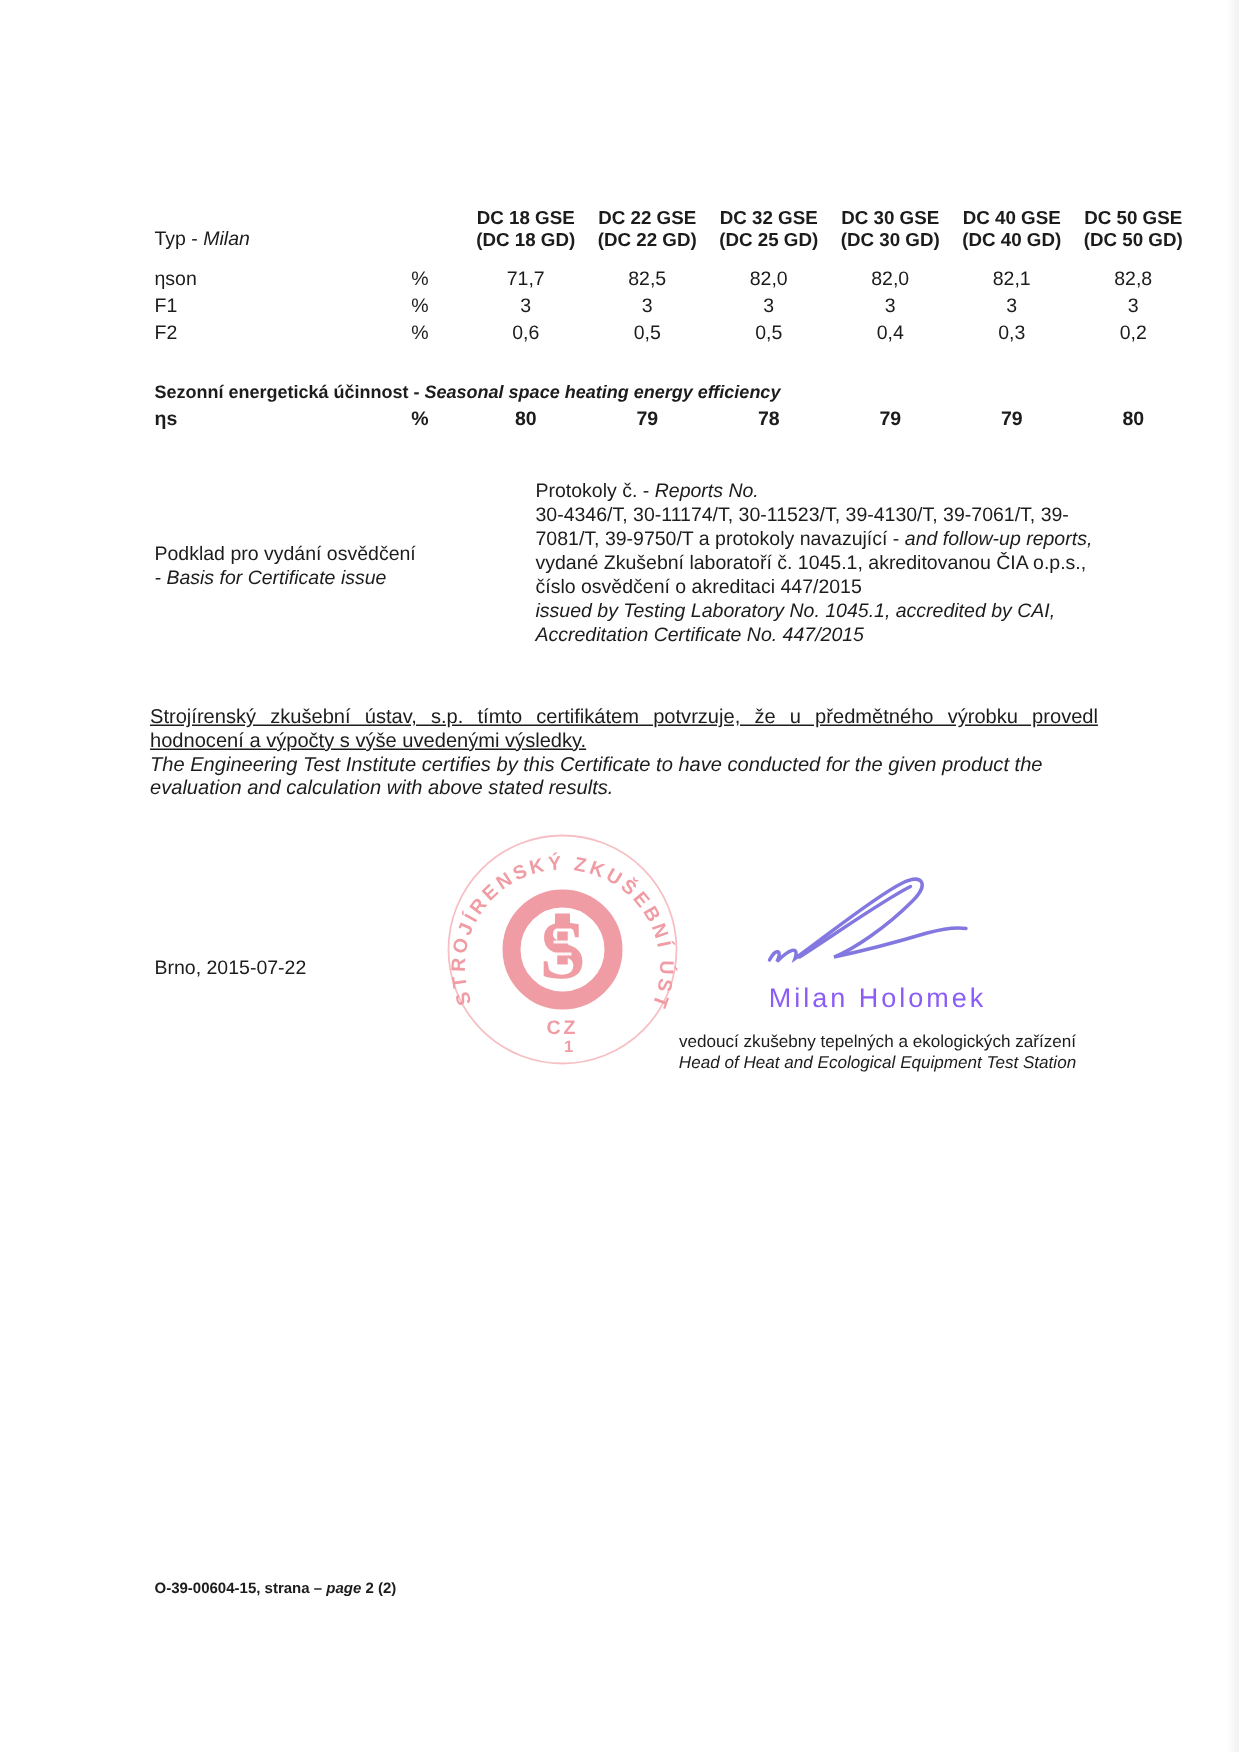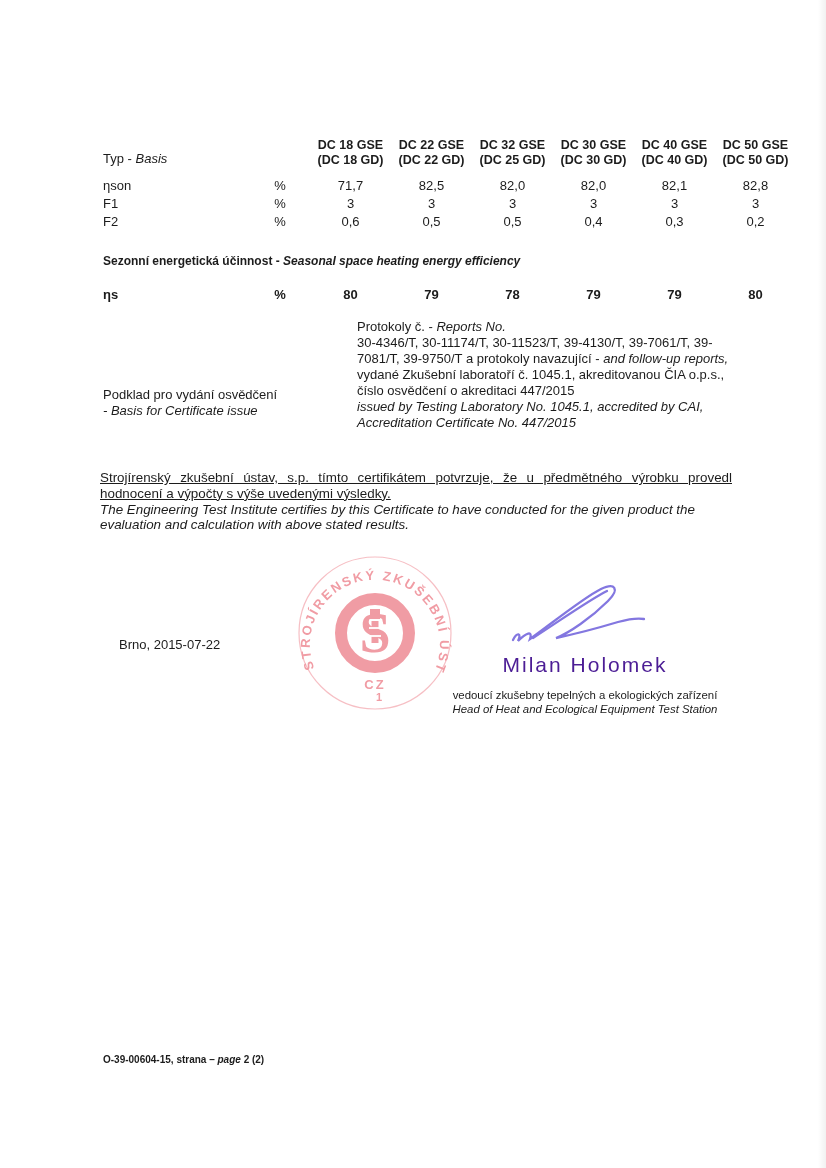--- a/index.html
+++ b/index.html
@@ -14,48 +14,48 @@
   
   .dtable { position:absolute; left:100px; top:138px; width:700px; font-size:13px; }
   .trow { display:grid; grid-template-columns:150px 60px repeat(6,81px); align-items:end; }
   .thead { font-size:12.5px; line-height:15px; margin-bottom:9px; }
   .thead .colhead { font-weight:bold; text-align:center; }
   .cell { text-align:center; line-height:18px; }
   .lbl  { text-align:left; padding-left:3px; line-height:18px; }
   .typehead { font-size:13px; line-height:16px; padding-left:3px; align-self:end; padding-bottom:1px; }
   .it { font-style:italic; }
   .section-head { margin-top:22px; font-weight:bold; font-size:12px; line-height:16px; padding-left:3px; }
-  .seasonal { margin-top:17px; font-weight:bold; }
+  .seasonal { margin-top:1px; font-weight:bold; }
   
-  .basis-label { position:absolute; left:103px; top:361px; font-size:13px; line-height:16px;margin-top:26px; }
+  .basis-label { position:absolute; left:103px; top:361px; font-size:13px; line-height:16px; }
   .reports { position:absolute; left:357px; top:319px; width:372px; font-size:13px; line-height:16px; }
   
   .statement { position:absolute; left:100px; top:470px; width:632px; font-size:13.4px; line-height:15.8px; }
   .statement .cz { text-align:justify;text-decoration:underline; }
   .statement .en { font-style:italic; }
   
-  .dateline { position:absolute; left:103px; top:637px; font-size:13px;margin-left:16px; }
+  .dateline { position:absolute; left:103px; top:637px; font-size:13px; }
   .stamp { position:absolute; left:293px; top:551px; width:164px; height:164px; opacity:0.88; }
   .signature { position:absolute; left:503px; top:582px; width:150px; height:72px; }
   .signer { position:absolute; left:437px; top:656px; width:296px; text-align:center; }
-  .signer-name { font-size:21px; letter-spacing:2px; color:#4c1d95; line-height:18px; }
+  .signer-name { font-size:18px; letter-spacing:2px; color:#8b5cf6; line-height:18px; }
   .signer-cz { font-size:11.4px; line-height:13.5px; margin-top:15px; }
   .signer-en { font-size:11.4px; line-height:13.5px; font-style:italic; }
   
   .footer { position:absolute; left:103px; top:1054px; font-size:10px; font-weight:bold; }
 </style>
 </head>
 <body>
 
 <div class="page">
   <div class="scan-edge"></div>
 
   <div class="dtable">
     <div class="trow thead">
-      <div class="typehead"><span>Typ - </span><span class="it">Basis</span></div>
+      <div class="typehead"><span>Typ - </span><span class="it">Milan</span></div>
       <div class="colhead"></div>
       <div class="colhead"><span>DC 18 GSE</span><br><span>(DC 18 GD)</span></div>
       <div class="colhead"><span>DC 22 GSE</span><br><span>(DC 22 GD)</span></div>
       <div class="colhead"><span>DC 32 GSE</span><br><span>(DC 25 GD)</span></div>
       <div class="colhead"><span>DC 30 GSE</span><br><span>(DC 30 GD)</span></div>
       <div class="colhead"><span>DC 40 GSE</span><br><span>(DC 40 GD)</span></div>
       <div class="colhead"><span>DC 50 GSE</span><br><span>(DC 50 GD)</span></div>
     </div>
 
     <div class="trow">

